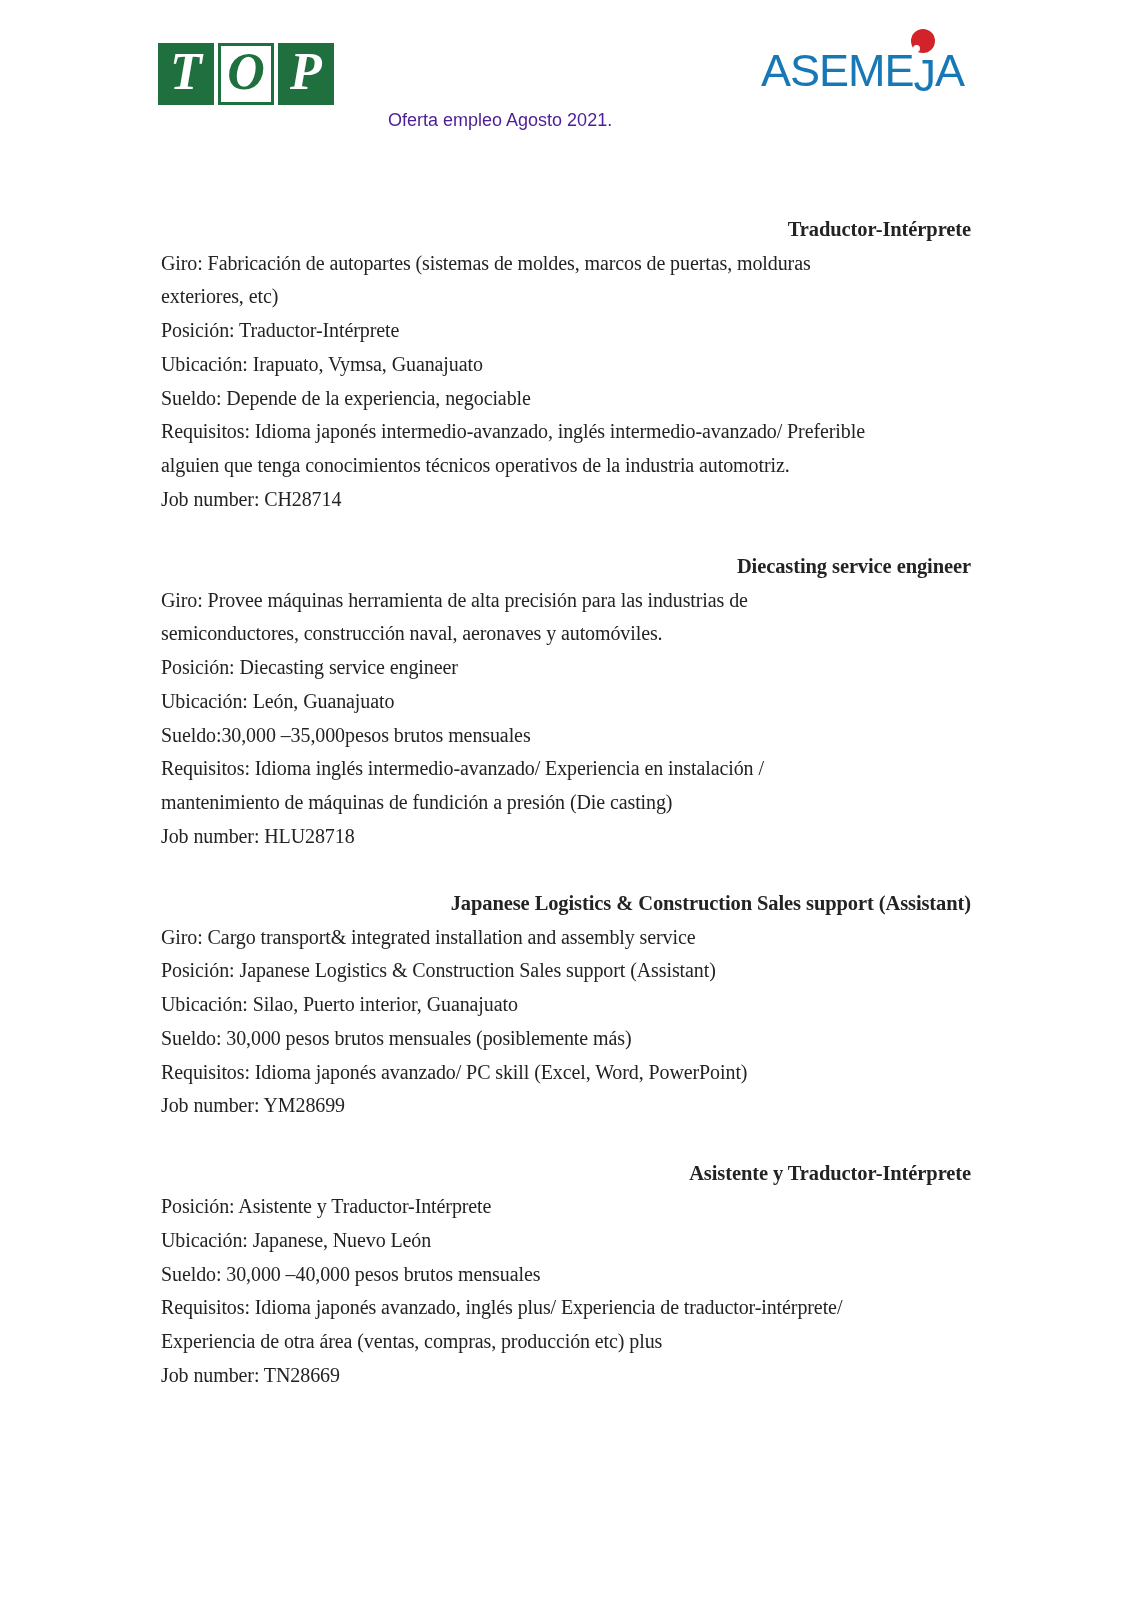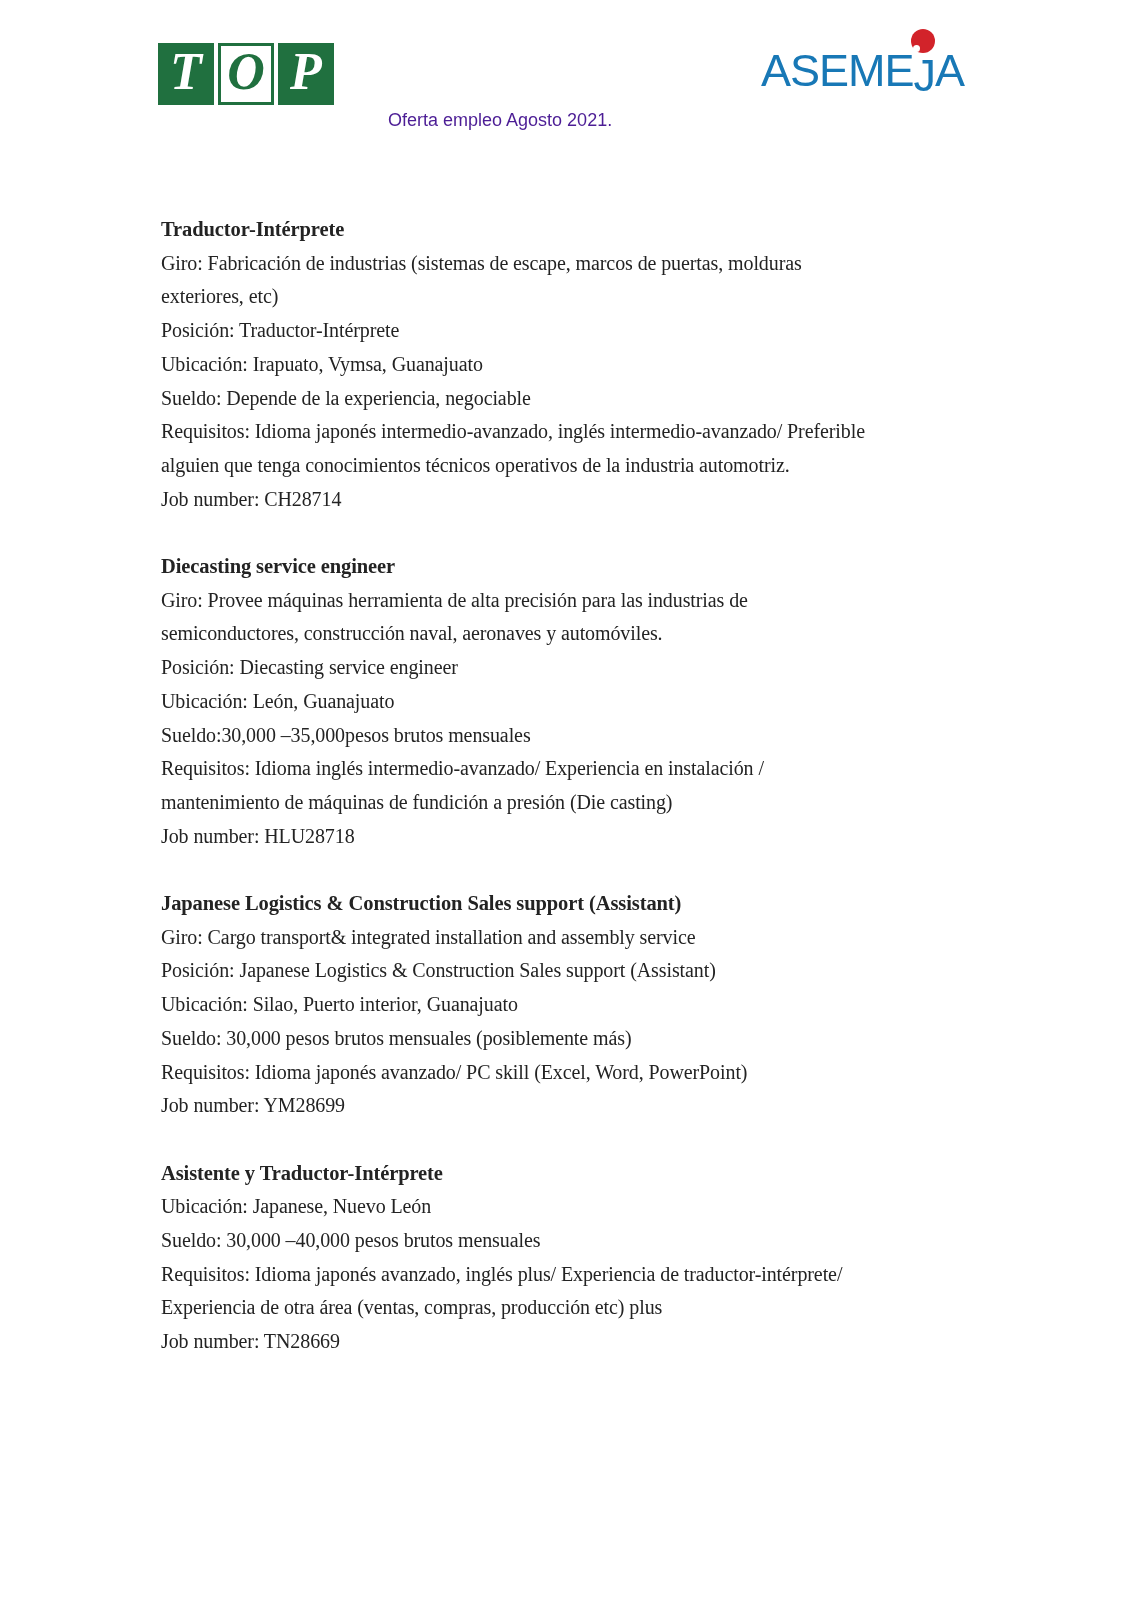--- a/index.html
+++ b/index.html
@@ -93,21 +93,21 @@
     top: 213px;
     width: 810px;
   }
   .content h2, .content p {
     margin: 0;
     font-size: 20px;
     line-height: 33.7px;
     letter-spacing: -0.1px;
     white-space: nowrap;
   }
-  .content h2 { font-weight: bold; font-size: 20.5px; }
+  .content h2 { font-weight: bold; font-size: 20.5px; text-align: right; }
   .job + .job { margin-top: 33.7px; }
 </style>
 </head>
 <body>
 
 <div class="page">
 
   <div class="top-logo">
     <span class="tl-box tl-green">T</span>
     <span class="tl-box tl-white">O</span>
@@ -115,21 +115,21 @@
   </div>
 
   <div class="asemeja-logo"><span>ASEME</span><span class="aj-wrap"><span class="aj-dot"></span><span class="aj-letter">J</span></span><span>A</span></div>
 
   <h1 class="doc-title">Oferta empleo Agosto 2021.</h1>
 
   <main class="content">
 
     <section class="job">
       <h2>Traductor-Intérprete</h2>
-      <p>Giro: Fabricación de industrias (sistemas de escape, marcos de puertas, molduras</p>
+      <p>Giro: Fabricación de autopartes (sistemas de moldes, marcos de puertas, molduras</p>
       <p>exteriores, etc)</p>
       <p>Posición: Traductor-Intérprete</p>
       <p>Ubicación: Irapuato, Vymsa, Guanajuato</p>
       <p>Sueldo: Depende de la experiencia, negociable</p>
       <p>Requisitos: Idioma japonés intermedio-avanzado, inglés intermedio-avanzado/ Preferible</p>
       <p>alguien que tenga conocimientos técnicos operativos de la industria automotriz.</p>
       <p>Job number: CH28714</p>
     </section>
 
     <section class="job">
@@ -149,20 +149,21 @@
       <p>Giro: Cargo transport&amp; integrated installation and assembly service</p>
       <p>Posición: Japanese Logistics &amp; Construction Sales support (Assistant)</p>
       <p>Ubicación: Silao, Puerto interior, Guanajuato</p>
       <p>Sueldo: 30,000 pesos brutos mensuales (posiblemente más)</p>
       <p>Requisitos: Idioma japonés avanzado/ PC skill (Excel, Word, PowerPoint)</p>
       <p>Job number: YM28699</p>
     </section>
 
     <section class="job">
       <h2>Asistente y Traductor-Intérprete</h2>
+      <p>Posición: Asistente y Traductor-Intérprete</p>
       <p>Ubicación: Japanese, Nuevo León</p>
       <p>Sueldo: 30,000 –40,000 pesos brutos mensuales</p>
       <p>Requisitos: Idioma japonés avanzado, inglés plus/ Experiencia de traductor-intérprete/</p>
       <p>Experiencia de otra área (ventas, compras, producción etc) plus</p>
       <p>Job number: TN28669</p>
     </section>
 
   </main>
 </div>
 

